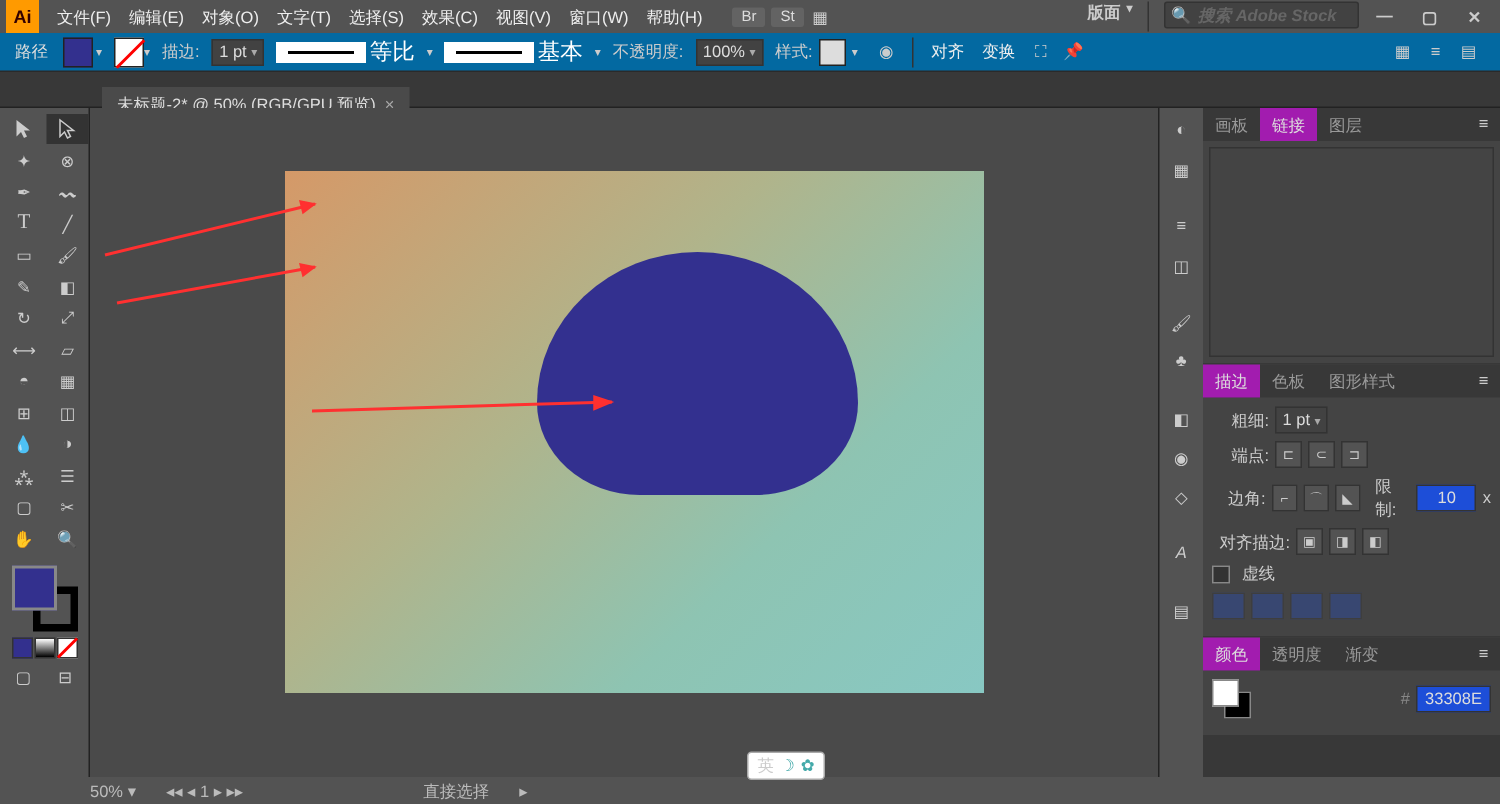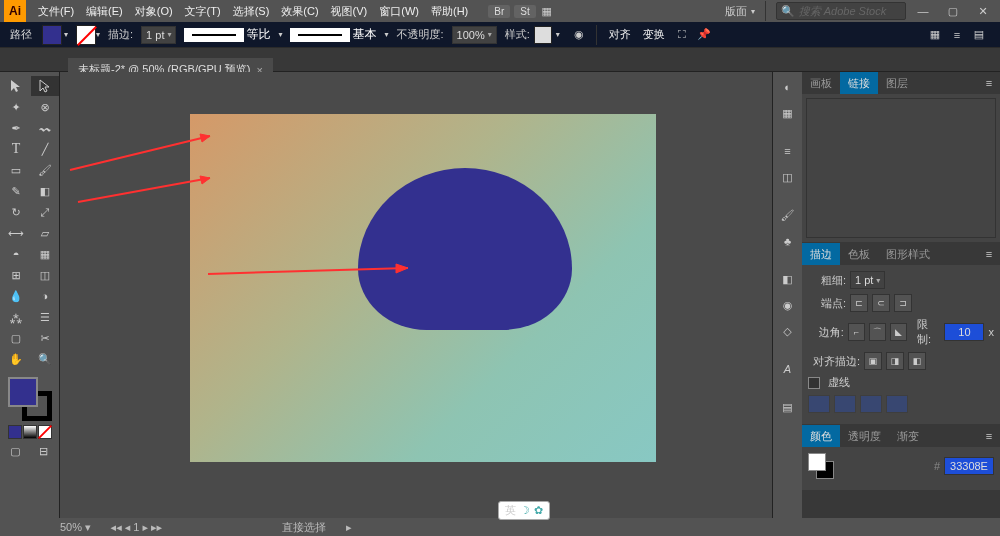--- a/index.html
+++ b/index.html
@@ -1,33 +1,33 @@
 <!DOCTYPE html>
 <html><head>
 <meta charset="utf-8">
 <style>
 * { margin: 0; padding: 0; box-sizing: border-box; font-family: "Microsoft YaHei", sans-serif; font-size: 11px; }
 body { width: 1000px; height: 536px; background: #383838; color: #ccc; overflow: hidden; position: relative; }
 .top-bar { height: 22px; background: #535353; display: flex; align-items: center; padding: 0 4px; }
 .app-icon { width: 22px; height: 22px; background: #ff9a00; color: #300; display: flex; align-items: center; justify-content: center; font-weight: bold; font-size: 12px; margin-right: 6px; }
 .menu-item { padding: 0 6px; cursor: pointer; color: #eee; }
-.top-right { margin-left: auto; display: flex; align-items: center; gap: 4px; }
+.top-right { margin-left: auto; display: flex; align-items: flex-start; gap: 4px; font-weight: bold; }
 .top-pill { background: #636363; padding: 1px 6px; border-radius: 2px; color: #ddd; font-size: 10px; }
 .search-box { width: 130px; height: 18px; background: #424242; border: 1px solid #333; border-radius: 2px; color: #888; padding: 0 4px; display: flex; align-items: center; }
 .win-btn { width: 26px; height: 20px; display: flex; align-items: center; justify-content: center; color: #ccc; cursor: pointer; }
-.sub-bar { height: 26px; background: #0f172a; display: flex; align-items: center; padding: 0 10px; border-bottom: 1px solid #2a2a2a; }
+.sub-bar { height: 26px; background: #0369a1; display: flex; align-items: center; padding: 0 10px; border-bottom: 1px solid #2a2a2a; }
 .sub-label { color: #ddd; margin-right: 10px; }
 .swatch { width: 20px; height: 20px; background: #33308e; border: 1px solid #222; margin-right: 2px; }
 .swatch-none { width: 20px; height: 20px; background: #fff; border: 1px solid #222; position: relative; }
 .swatch-none::after { content: ""; position: absolute; width: 2px; height: 26px; background: red; transform: rotate(45deg); left: 9px; top: -3px; }
 .dd { height: 18px; background: #424242; border: 1px solid #333; color: #ddd; padding: 0 4px; display: flex; align-items: center; gap: 3px; }
 .dd::after { content: "▾"; font-size: 8px; color: #aaa; }
 .line-prev { width: 60px; height: 14px; background: #fff; display: flex; align-items: center; justify-content: center; margin-right: 2px; }
 .line-prev span { width: 44px; height: 2px; background: #000; }
-.line-label { font-size: 12px; color: #fff; }
+.line-label { font-size: 15px; color: #fff; }
 .icon-btn { width: 22px; height: 22px; display: flex; align-items: center; justify-content: center; color: #ccc; cursor: pointer; border: 1px solid transparent; }
 .divider { width: 1px; height: 20px; background: #333; margin: 0 6px; }
 .doc-tabs { height: 24px; background: #383838; display: flex; align-items: center; padding-left: 68px; border-bottom: 1px solid #222; }
 .doc-tab { height: 24px; background: #4a4a4a; color: #ddd; padding: 0 10px; display: flex; align-items: center; gap: 6px; margin-top: 20px; }
 .doc-tab .x { color: #aaa; cursor: pointer; }
 .main { position: absolute; top: 72px; left: 0; right: 0; bottom: 18px; display: flex; }
 .toolbox { width: 60px; background: #535353; border-right: 1px solid #222; padding: 4px 2px; }
 .tool-grid { display: grid; grid-template-columns: 28px 28px; gap: 1px 1px; }
 .tool { width: 28px; height: 20px; display: flex; align-items: center; justify-content: center; color: #ccc; cursor: pointer; position: relative; }
 .tool.active { background: #333; }
@@ -39,21 +39,21 @@
 .mini-sw { width: 14px; height: 14px; border: 1px solid #333; }
 .canvas-area { flex: 1; background: #4a4a4a; position: relative; overflow: hidden; }
 .canvas { position: absolute; top: 42px; left: 130px; width: 466px; height: 348px; background: linear-gradient(135deg, #d59968 0%, #b0b48b 40%, #8ec4b2 70%, #88c8c3 100%); }
 .blob { position: absolute; top: 54px; left: 168px; width: 214px; height: 162px; background: #33308f; border-radius: 50% 50% 32% 32% / 62% 62% 38% 38%; }
 .arrow { position: absolute; stroke: #ff3030; fill: #ff3030; }
 .right-strip { width: 30px; background: #535353; border-left: 1px solid #222; padding: 4px 0; display: flex; flex-direction: column; align-items: center; gap: 4px; }
 .panels { width: 198px; display: flex; flex-direction: column; gap: 1px; }
 .panel { background: #444; }
 .panel-tabs { height: 22px; background: #383838; display: flex; align-items: center; }
 .ptab { padding: 0 8px; height: 22px; display: flex; align-items: center; color: #999; cursor: pointer; text-align: center; }
-.ptab.active { background: #0369a1; color: #ddd; }
+.ptab.active { background: #a21caf; color: #ddd; }
 .panel-body { padding: 6px; min-height: 40px; }
 .row { display: flex; align-items: center; gap: 4px; margin-bottom: 5px; }
 .row-label { width: 38px; color: #ccc; text-align: right; }
 .tiny-btn { width: 18px; height: 18px; background: #535353; border: 1px solid #333; display: flex; align-items: center; justify-content: center; cursor: pointer; font-size: 9px; }
 .num-input { width: 40px; height: 18px; background: #1d4ed8; border: 1px solid #333; color: #ddd; text-align: center; }
 .checkbox { width: 12px; height: 12px; border: 1px solid #888; background: #333; margin-right: 4px; }
 .status-bar { position: absolute; bottom: 0; left: 0; right: 0; height: 18px; background: #535353; display: flex; align-items: center; padding: 0 60px; color: #bbb; font-size: 10px; }
 .status-item { margin-right: 20px; }
 .float-badge { position: absolute; bottom: 16px; left: 498px; background: #fff; border: 1px solid #aaa; border-radius: 3px; padding: 1px 6px; display: flex; gap: 4px; align-items: center; font-size: 10px; }
 .empty-area { height: 140px; border: 1px solid #333; margin: 4px; }

